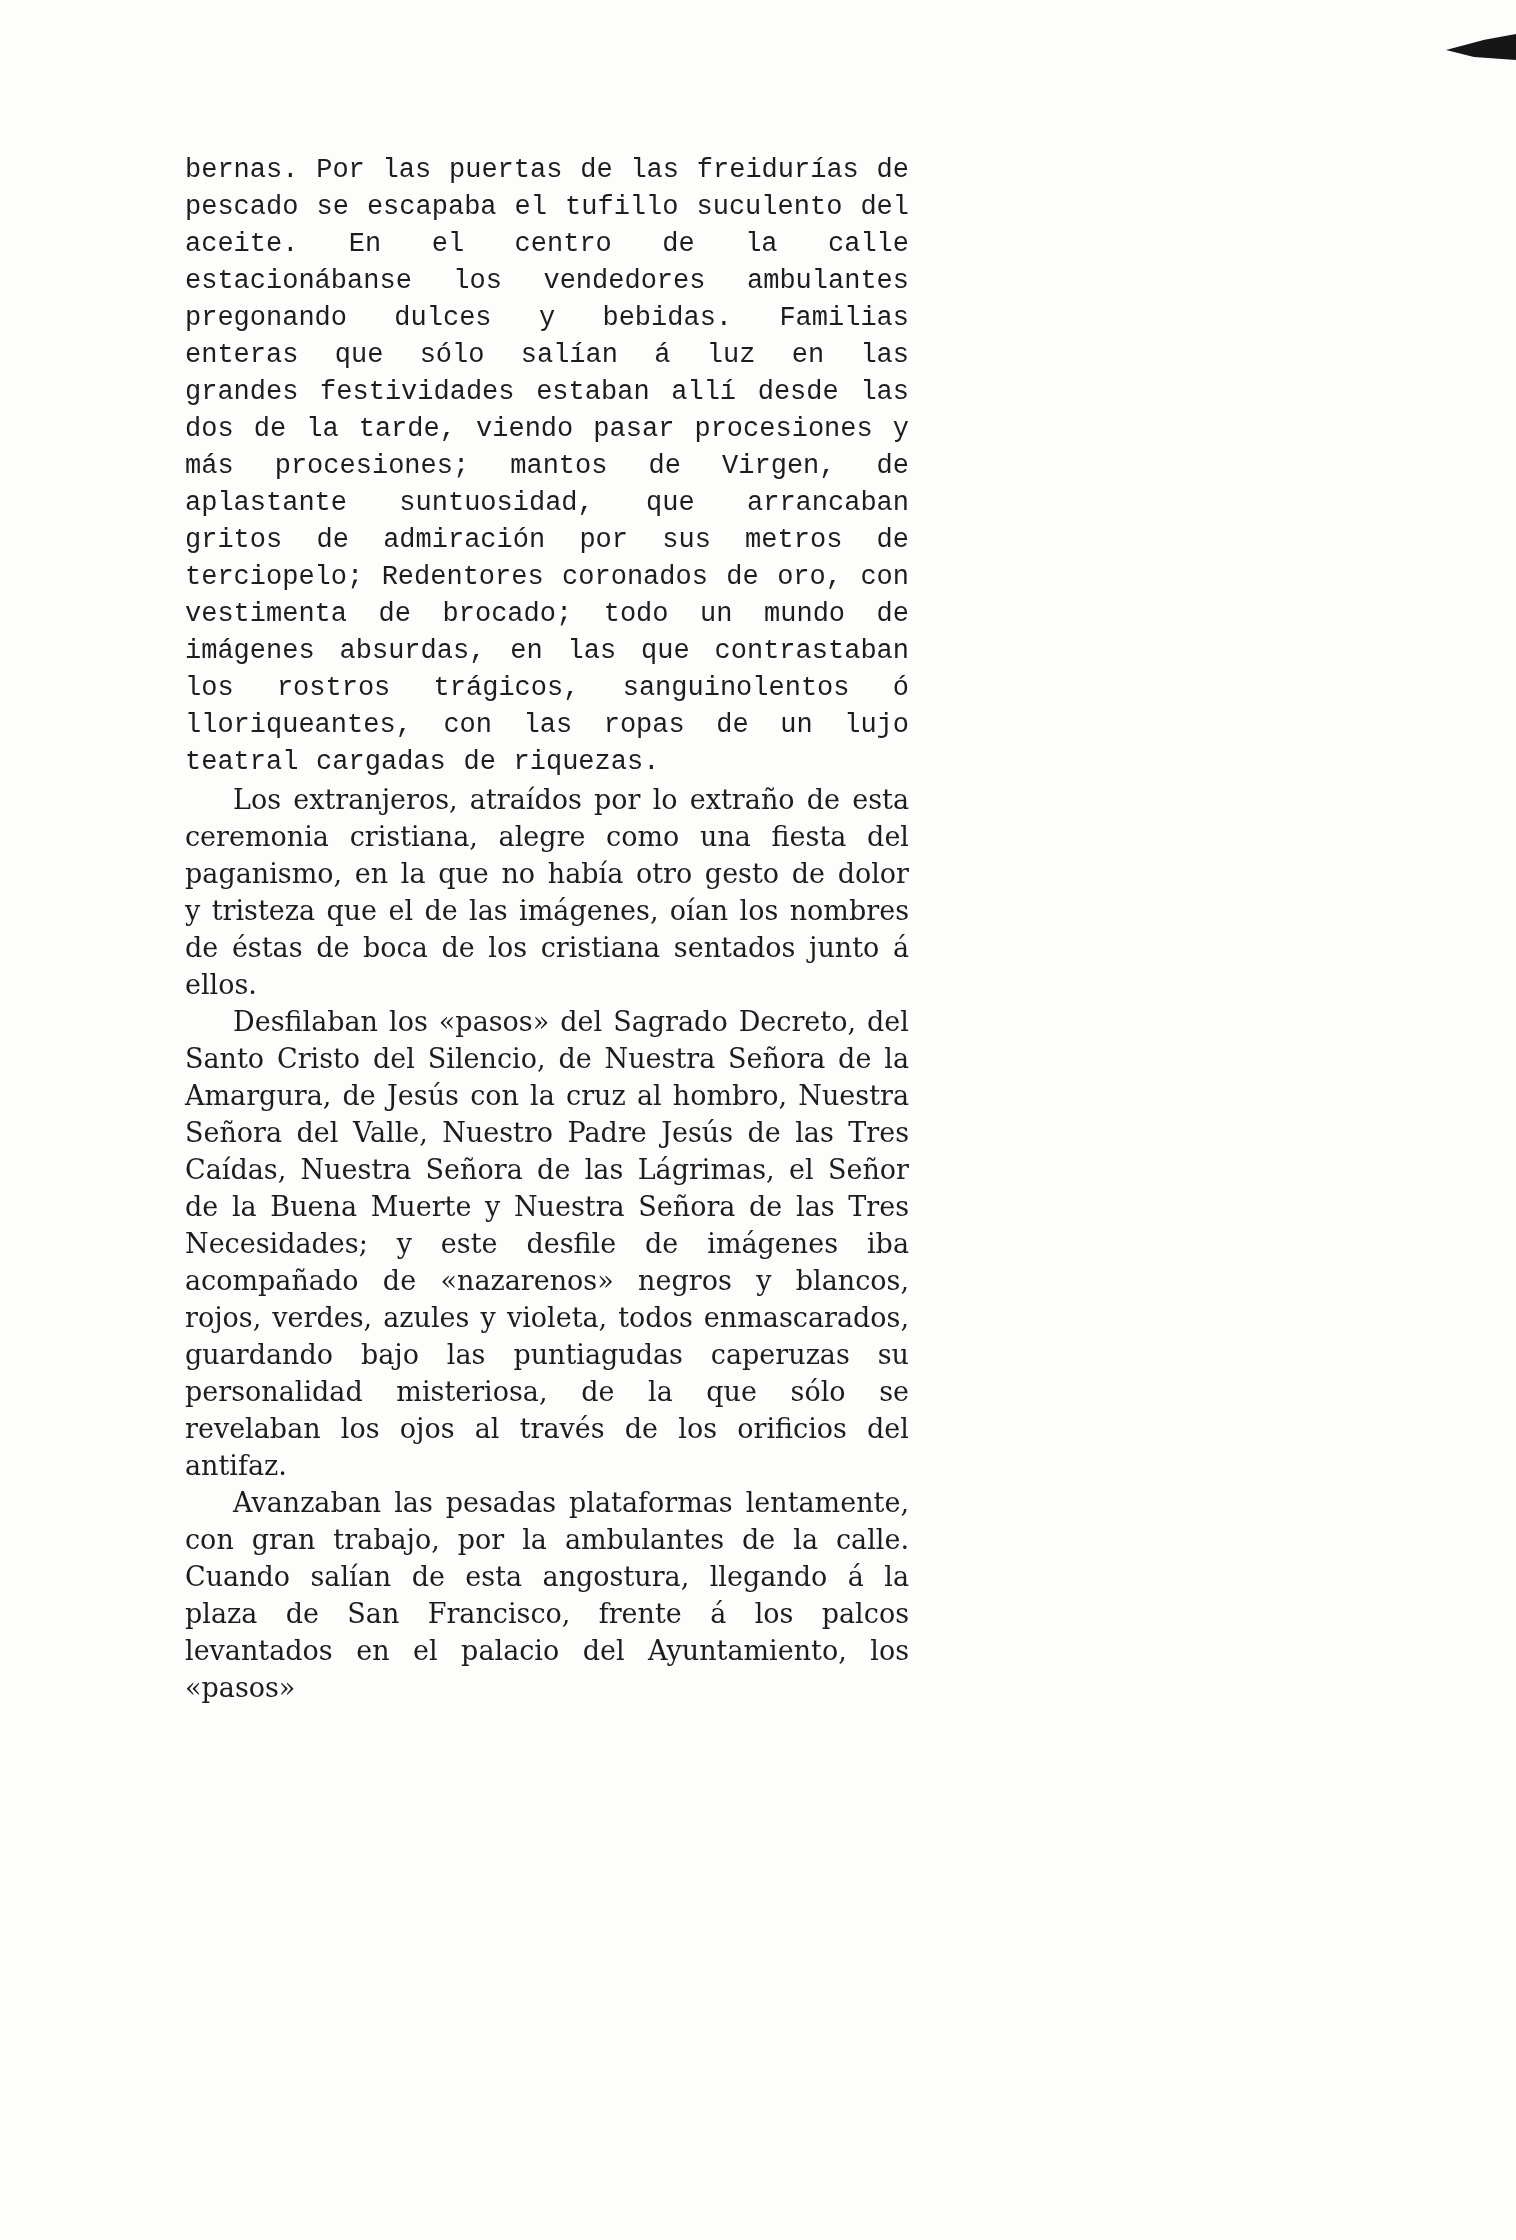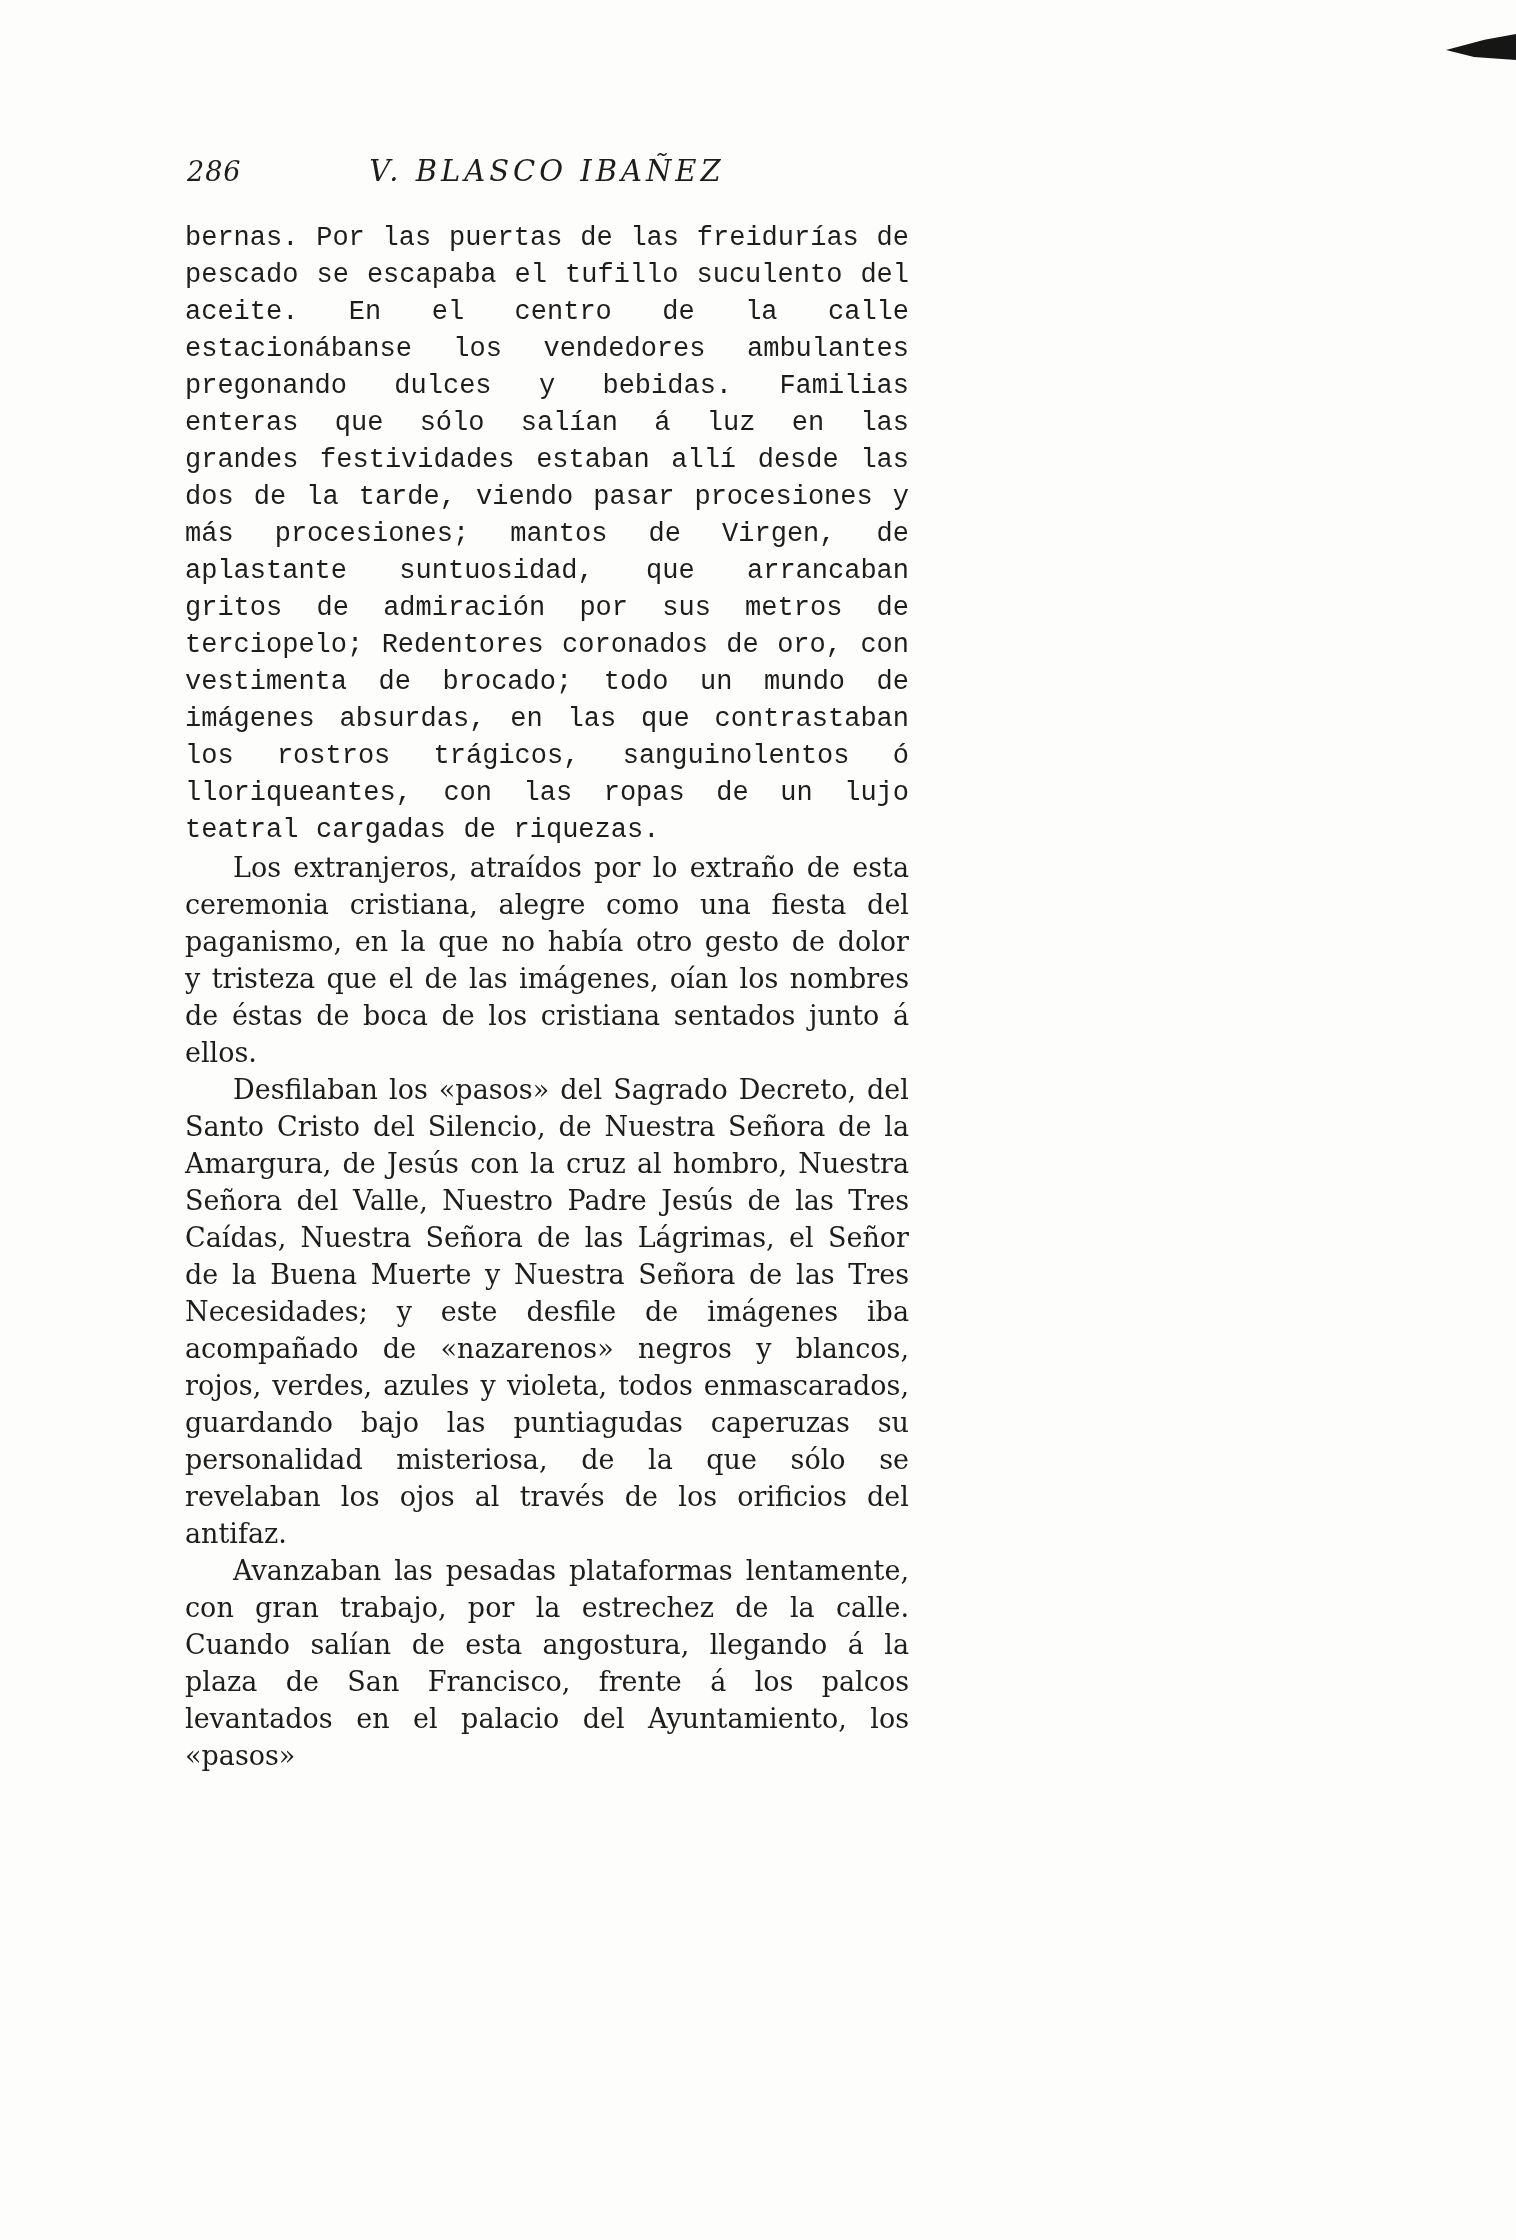--- a/index.html
+++ b/index.html
@@ -67,27 +67,23 @@
 </style>
 </head>
 <body>
 
 <div class="page">
 
   <div class="scan-artifact"></div>
 
   <div class="text-block">
 
-    <div class="running-header">
-      <span class="page-number">286</span>
-      <div class="running-title">V. BLASCO IBAÑEZ</div>
-    </div>
 
     <div class="body-text">
       <p class="para first">bernas. Por las puertas de las freidurías de pescado se escapaba el tufillo suculento del aceite. En el centro de la calle estacionábanse los vendedores ambulantes pregonando dulces y bebidas. Familias enteras que sólo salían á luz en las grandes festividades estaban allí desde las dos de la tarde, viendo pasar procesiones y más procesiones; mantos de Virgen, de aplastante suntuosidad, que arrancaban gritos de admiración por sus metros de terciopelo; Redentores coronados de oro, con vestimenta de brocado; todo un mundo de imágenes absurdas, en las que contrastaban los rostros trágicos, sanguinolentos ó lloriqueantes, con las ropas de un lujo teatral cargadas de riquezas.</p>
       <p class="para">Los extranjeros, atraídos por lo extraño de esta ceremonia cristiana, alegre como una fiesta del paganismo, en la que no había otro gesto de dolor y tristeza que el de las imágenes, oían los nombres de éstas de boca de los cristiana sentados junto á ellos.</p>
       <p class="para">Desfilaban los «pasos» del Sagrado Decreto, del Santo Cristo del Silencio, de Nuestra Señora de la Amargura, de Jesús con la cruz al hombro, Nuestra Señora del Valle, Nuestro Padre Jesús de las Tres Caídas, Nuestra Señora de las Lágrimas, el Señor de la Buena Muerte y Nuestra Señora de las Tres Necesidades; y este desfile de imágenes iba acompañado de «nazarenos» negros y blancos, rojos, verdes, azules y violeta, todos enmascarados, guardando bajo las puntiagudas caperuzas su personalidad misteriosa, de la que sólo se revelaban los ojos al través de los orificios del antifaz.</p>
-      <p class="para">Avanzaban las pesadas plataformas lentamente, con gran trabajo, por la estrechez de la calle. Cuando salían de esta angostura, llegando á la plaza de San Francisco, frente á los palcos levantados en el palacio del Ayuntamiento, los «pasos»</p>
+      <p class="para">Avanzaban las pesadas plataformas lentamente, con gran trabajo, por la ambulantes de la calle. Cuando salían de esta angostura, llegando á la plaza de San Francisco, frente á los palcos levantados en el palacio del Ayuntamiento, los «pasos»</p>
     </div>
 
   </div>
 
 </div>
 
 </body></html>

